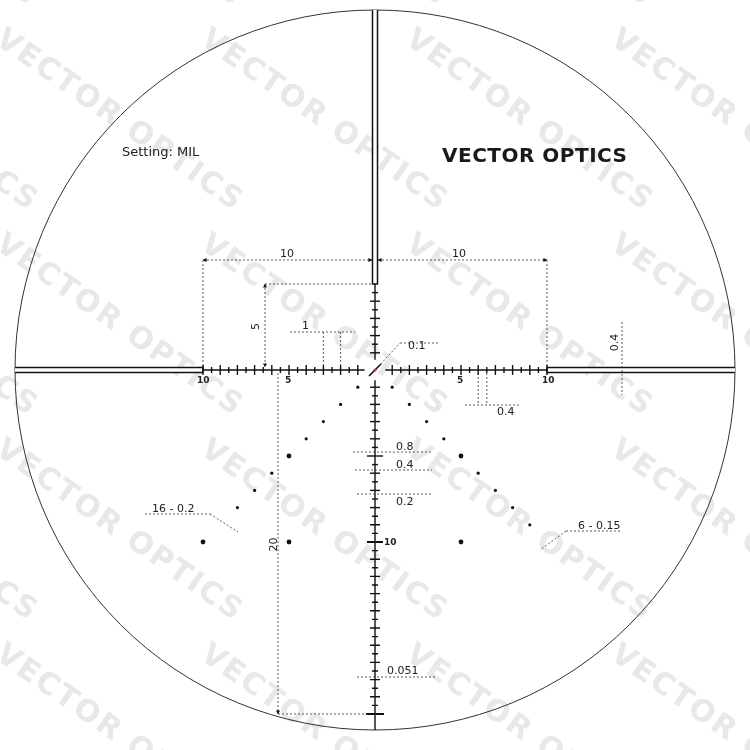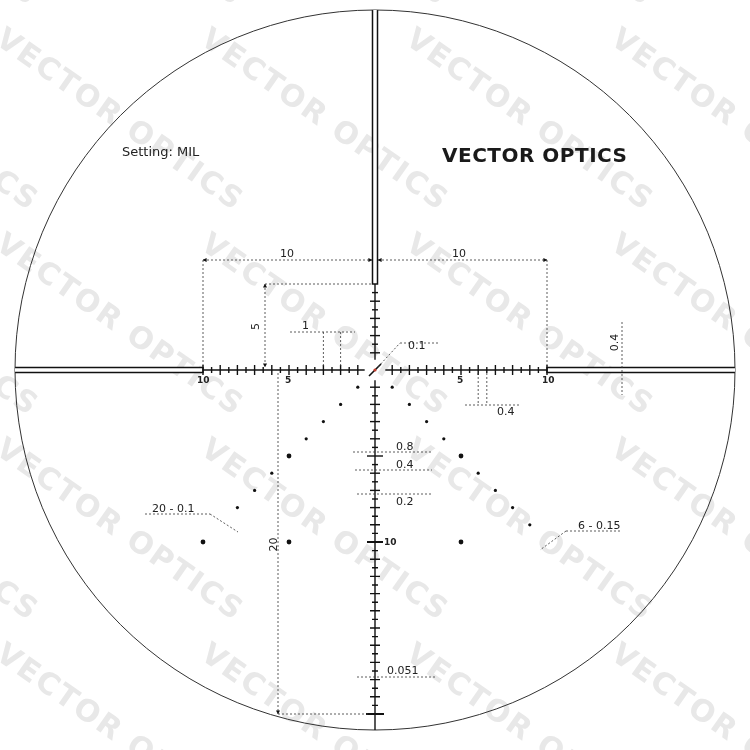--- a/index.html
+++ b/index.html
@@ -205,21 +205,21 @@
   <div class="label" style="left:252px;top:320px;transform:rotate(-90deg);">5</div>
   <div class="label" style="left:302px;top:319px;">1</div>
   <div class="label" style="left:408px;top:339px;">0.1</div>
   <div class="label" style="left:497px;top:405px;">0.4</div>
   <div class="label" style="left:606px;top:336px;transform:rotate(-90deg);">0.4</div>
   <div class="label" style="left:396px;top:440px;">0.8</div>
   <div class="label" style="left:396px;top:458px;">0.4</div>
   <div class="label" style="left:396px;top:482px;margin-top:13px;">0.2</div>
   <div class="label" style="left:387px;top:664px;">0.051</div>
   <div class="label" style="left:266px;top:538px;transform:rotate(-90deg);">20</div>
-  <div class="label" style="left:152px;top:502px;">20 - 0.1</div>
+  <div class="label" style="left:152px;top:502px;">16 - 0.2</div>
   <div class="label" style="left:578px;top:519px;">6 - 0.15</div>
 
   <div class="label" style="left:197px;top:375px;font-weight:bold;font-size:9px;">10</div>
   <div class="label" style="left:285px;top:375px;font-weight:bold;font-size:9px;">5</div>
   <div class="label" style="left:457px;top:375px;font-weight:bold;font-size:9px;">5</div>
   <div class="label" style="left:542px;top:375px;font-weight:bold;font-size:9px;">10</div>
   <div class="label" style="left:384px;top:537px;font-weight:bold;font-size:9px;">10</div>
 </div>
 
 </body></html>

